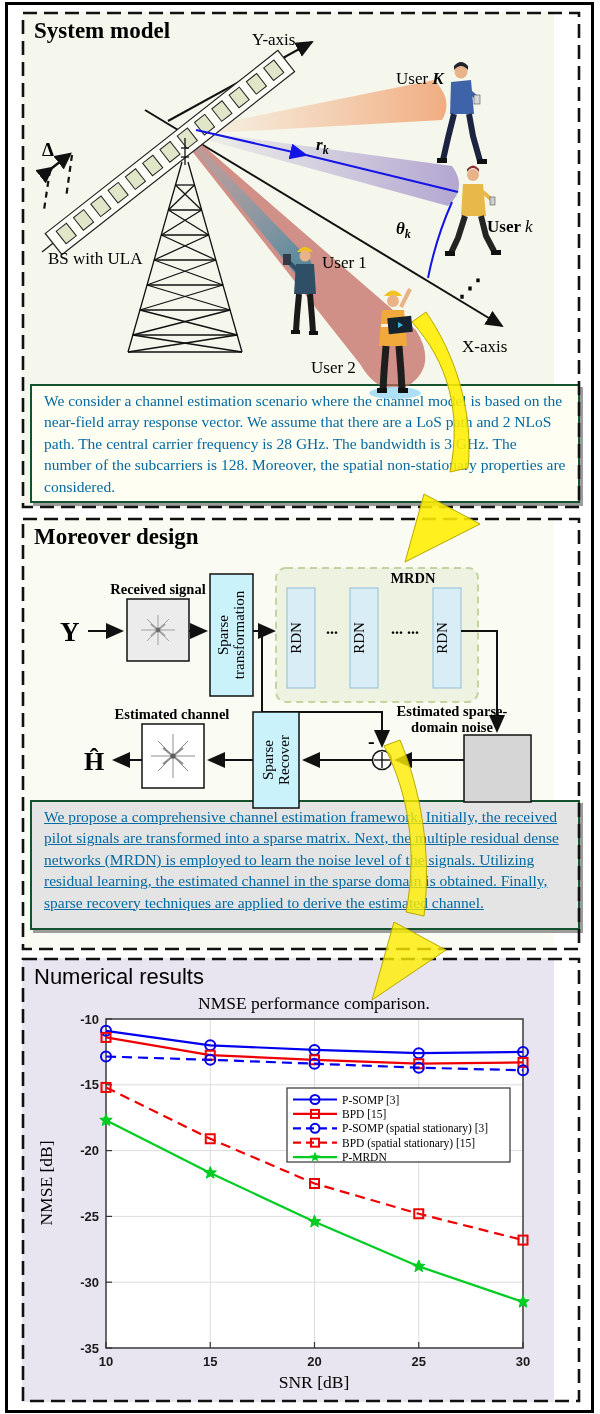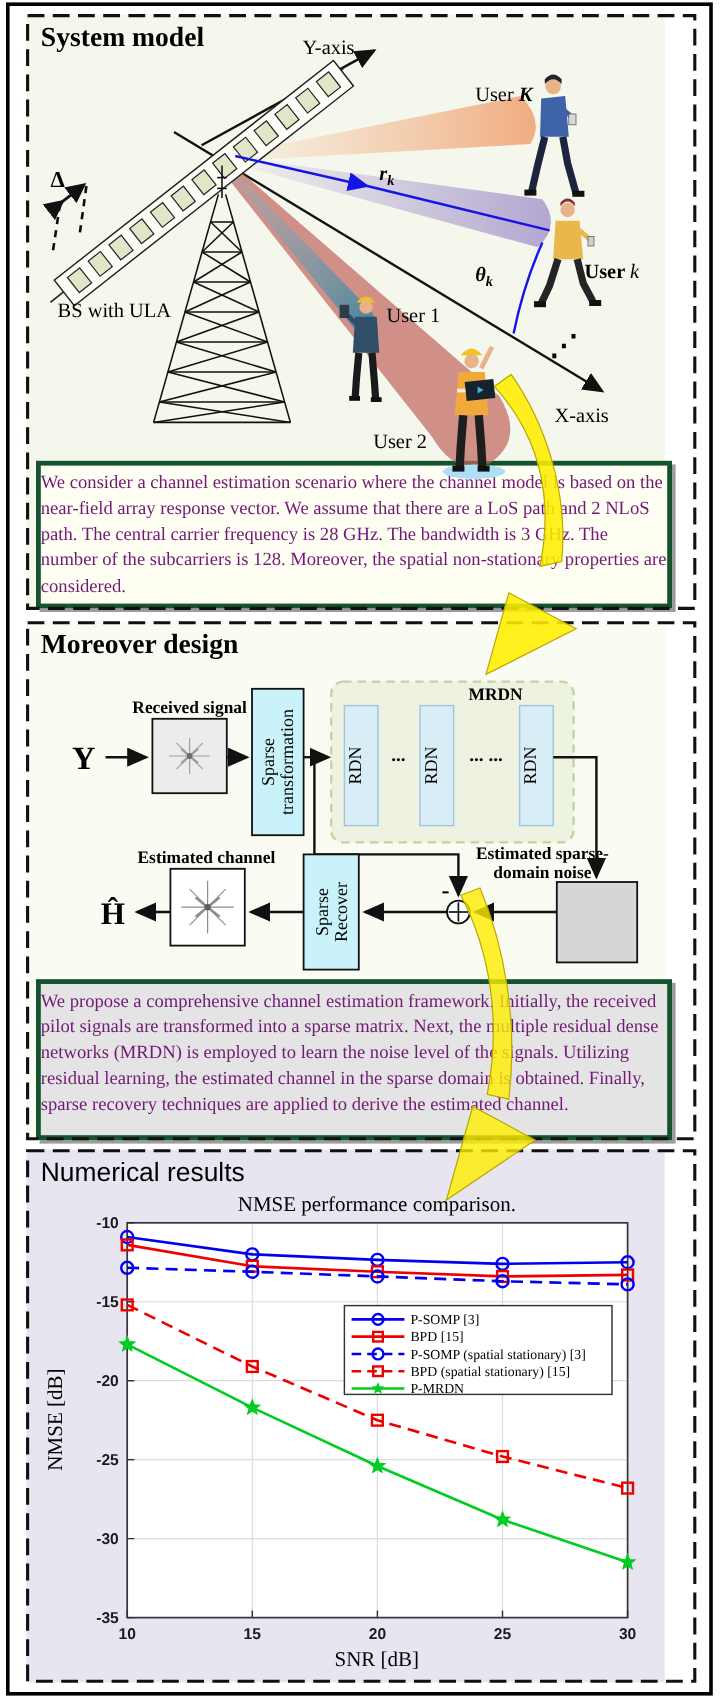--- a/index.html
+++ b/index.html
@@ -6,25 +6,25 @@
   .page{position:relative;width:600px;height:1414px;background:#fff;overflow:hidden;
         font-family:"Liberation Serif",serif;}
   .frame{position:absolute;left:5px;top:2px;width:583px;height:1405px;border:3px solid #000;}
   .panel{position:absolute;left:22px;width:532px;}
   .panel-system{top:12px;height:496px;background:#f5f7ec;}
   .panel-algo{top:518px;height:432px;background:#fafbf2;}
   .panel-results{top:958px;height:444px;background:#e8e5f0;}
   h2.ph{position:absolute;left:12px;top:6px;margin:0;font-size:23px;color:#000;}
   h2.serif-h{font-family:"Liberation Serif",serif;font-weight:bold;}
   h2.sans-h{font-family:"Liberation Sans",sans-serif;font-weight:normal;font-size:22px;}
-  .textbox{position:absolute;left:8px;width:522px;padding:4px 0;
-           border:4px solid #14532d;box-shadow:3px 3px 0 #9c9c9c;
-           font-size:15.5px;line-height:1.38;color:#701a75;}
+  .textbox{position:absolute;left:8px;width:522px;padding:4px 12px;
+           border:2px solid #14532d;box-shadow:3px 3px 0 #9c9c9c;
+           font-size:15.5px;line-height:1.38;color:#0369a1;}
   .tb1{top:372px;background:#fffef2;height:107px;}
-  .tb2{top:298px;background:#e4e4e4;height:118px;}
+  .tb2{top:282px;background:#e4e4e4;height:118px;text-decoration:underline;}
   svg.gfx{position:absolute;left:0;top:0;pointer-events:none;}
   text{fill:#000;}
   .ser{font-family:"Liberation Serif",serif;}
   .tick{font-family:"Liberation Sans",sans-serif;font-weight:bold;font-size:13px;fill:#1a1a1a;}
 </style>
 </head>
 <body>
 
 <div class="page">
   <div class="frame"></div>

